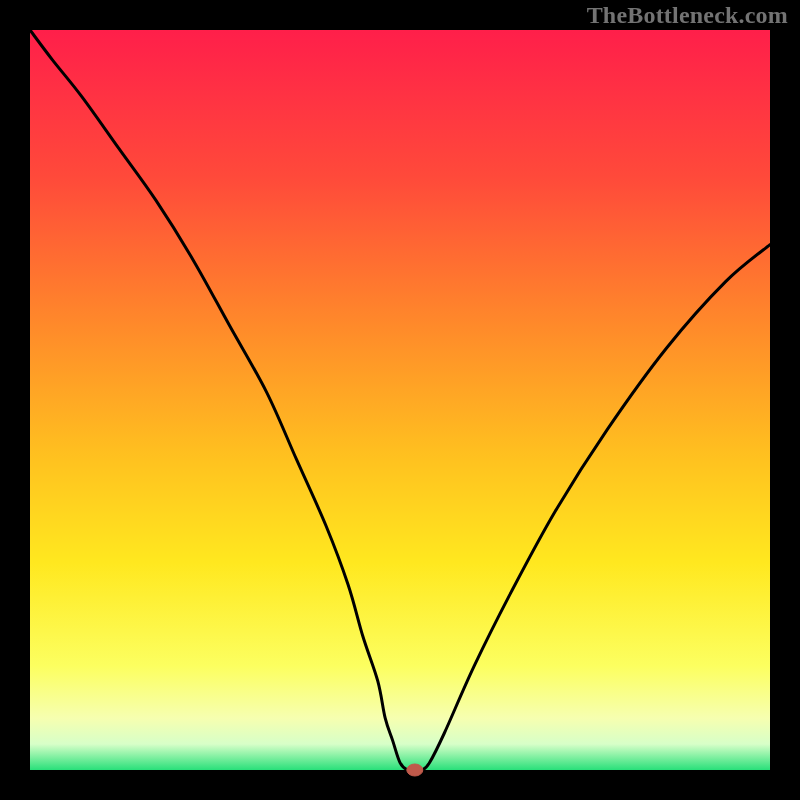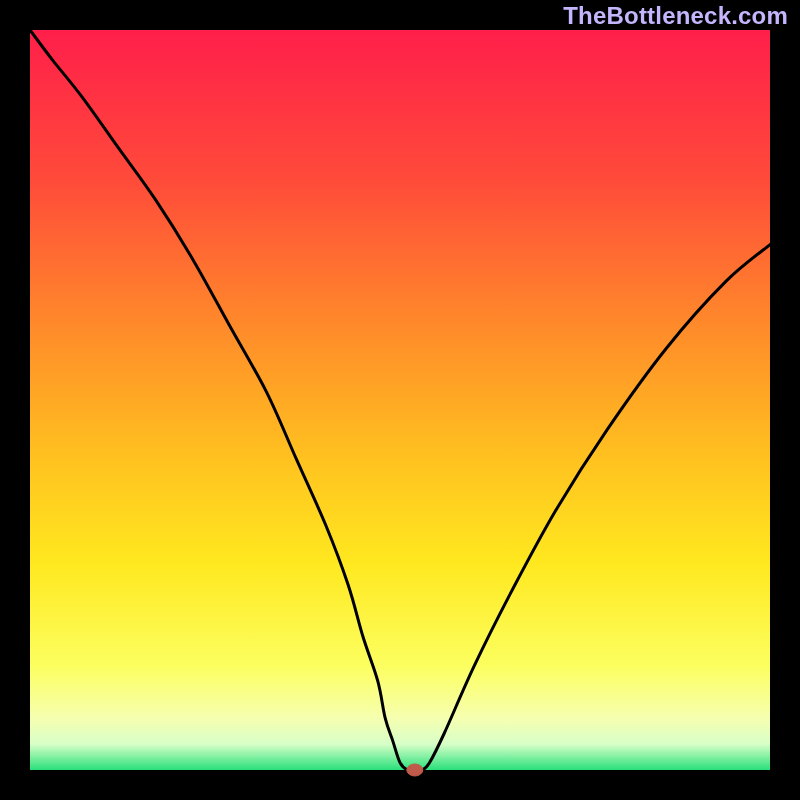--- a/index.html
+++ b/index.html
@@ -16,26 +16,26 @@
     left: 0;
     top: 0;
     width: 800px;
     height: 800px;
     background: #000;
   }
   .watermark {
     position: absolute;
     top: 2px;
     right: 12px;
-    color: #c4b5fd;
+    color: #737373;
     font-size: 24px;
     font-weight: 600;
     letter-spacing: 0.2px;
     z-index: 20;
-    font-family: Liberation Sans, sans-serif;
+    font-family: Liberation Serif, serif;
   }
   svg.plot {
     position: absolute;
     left: 0;
     top: 0;
     width: 800px;
     height: 800px;
   }
   .curve {
     fill: none;

